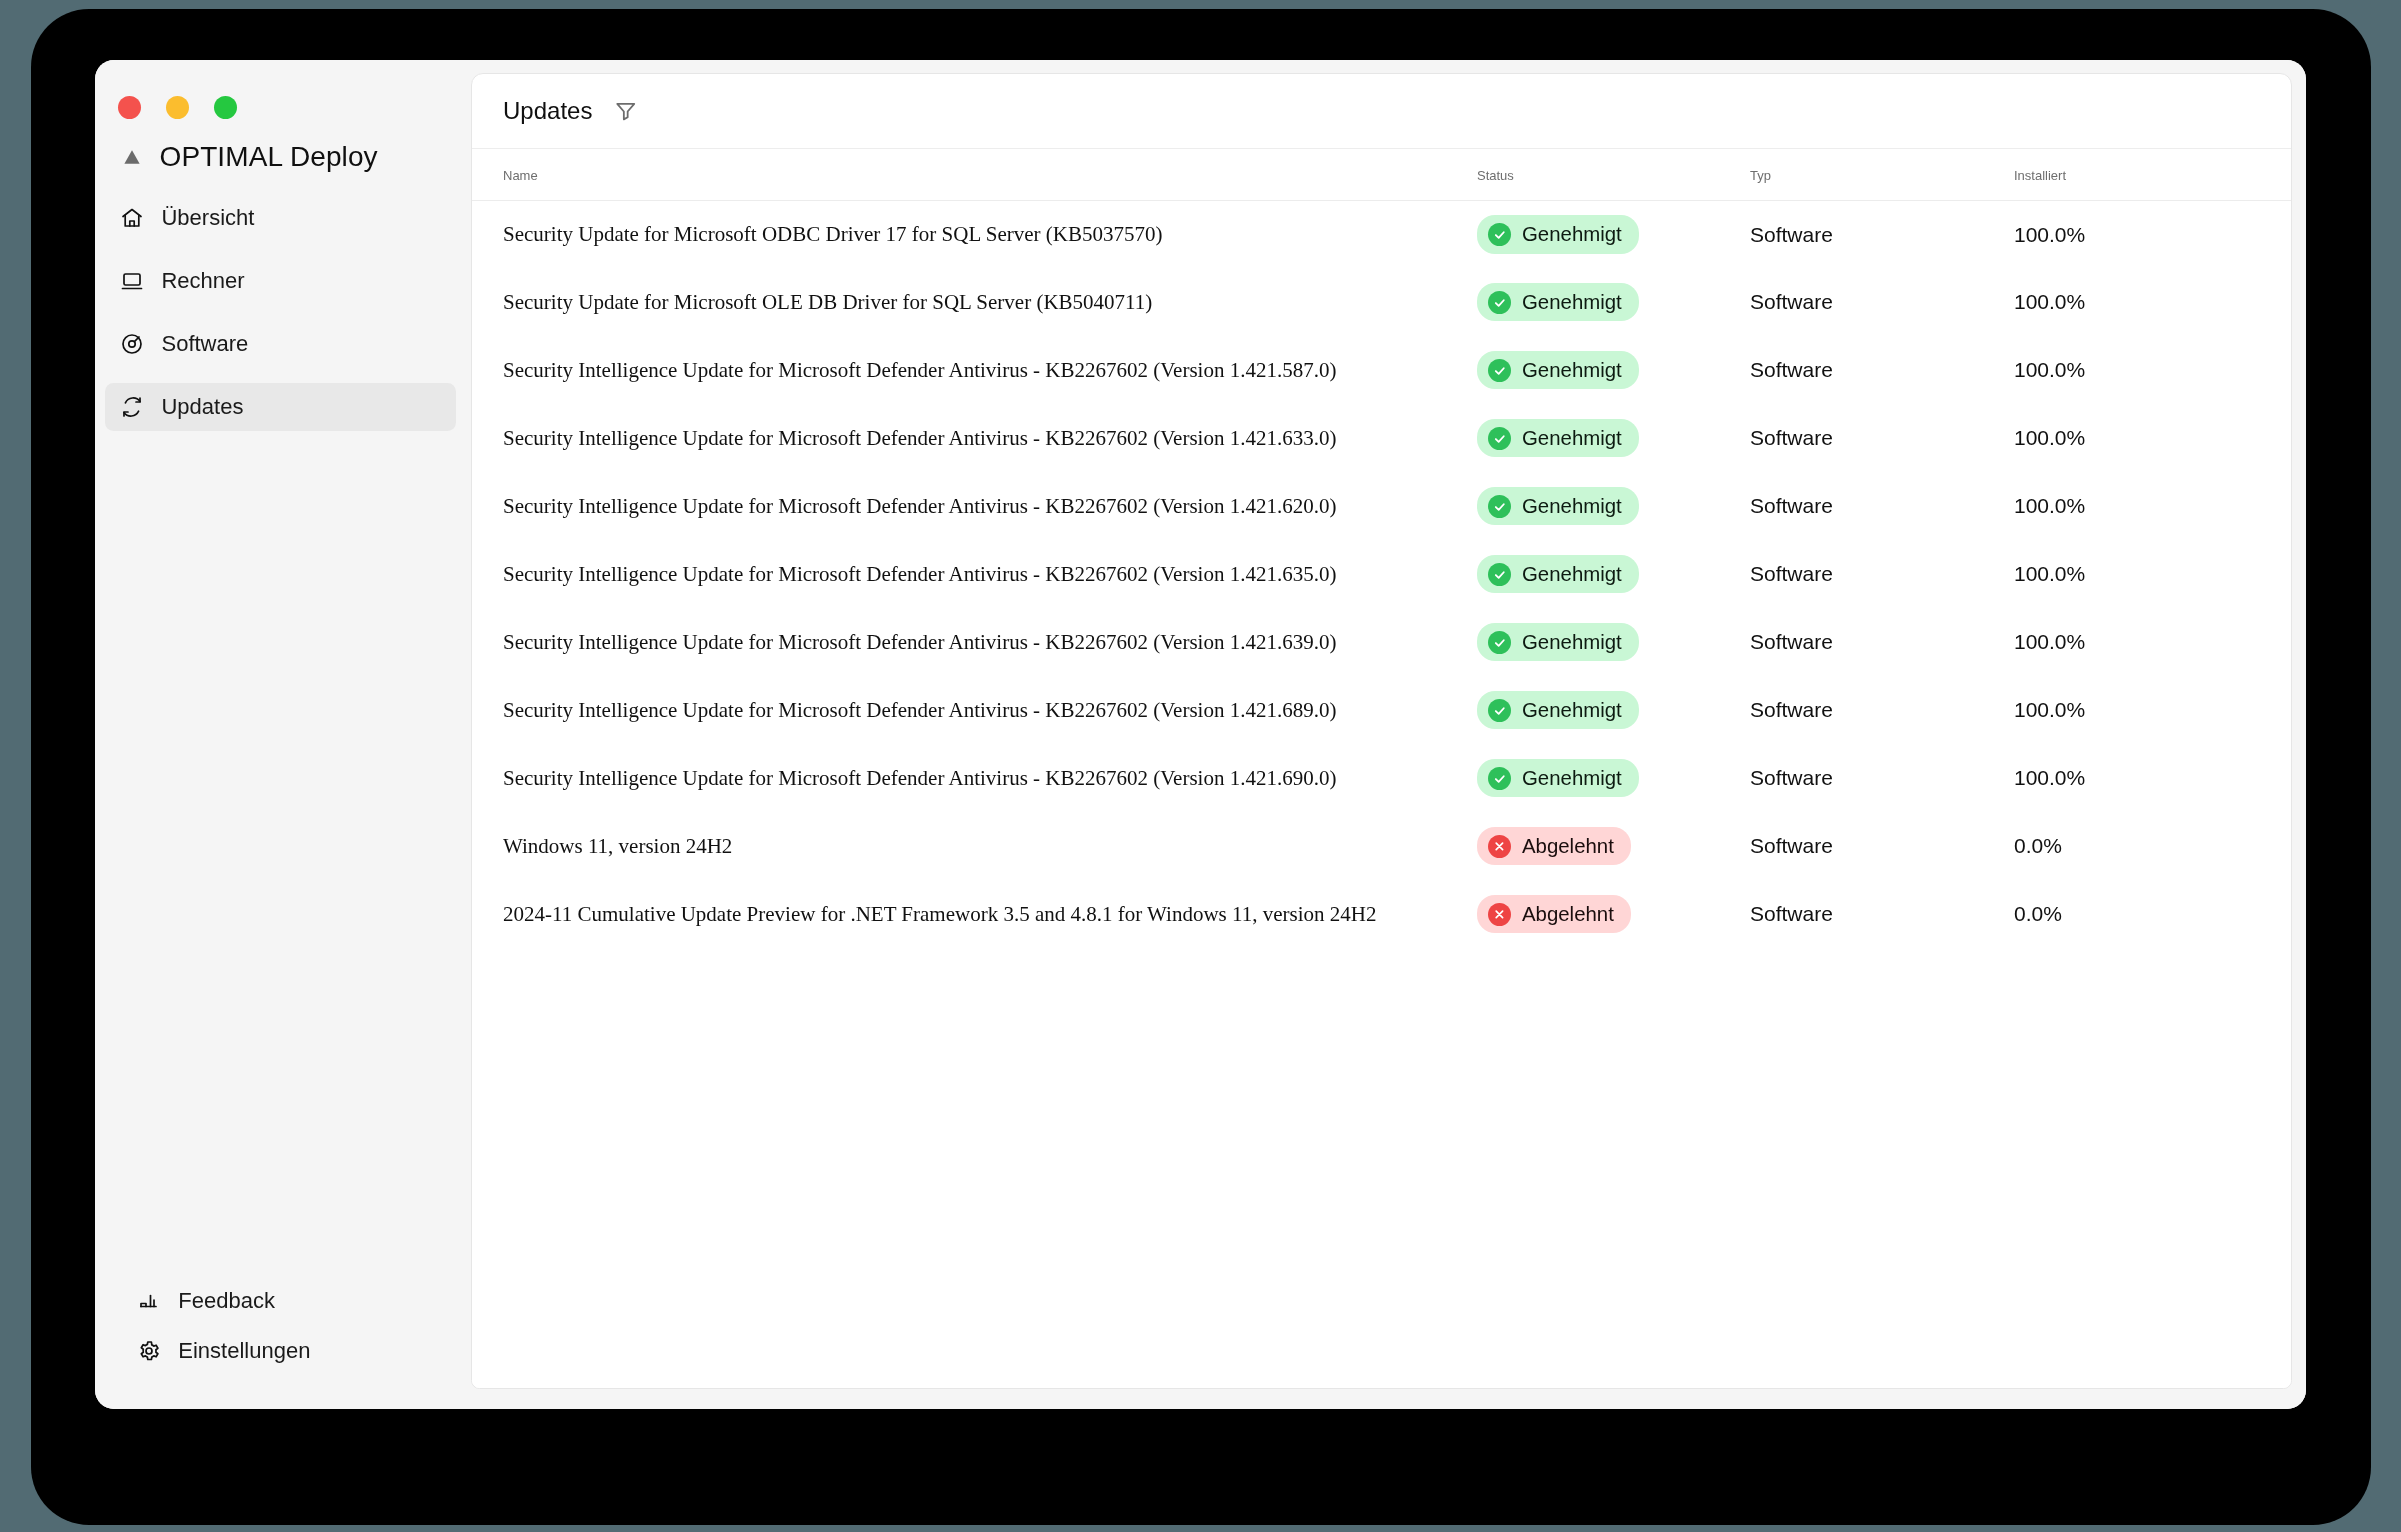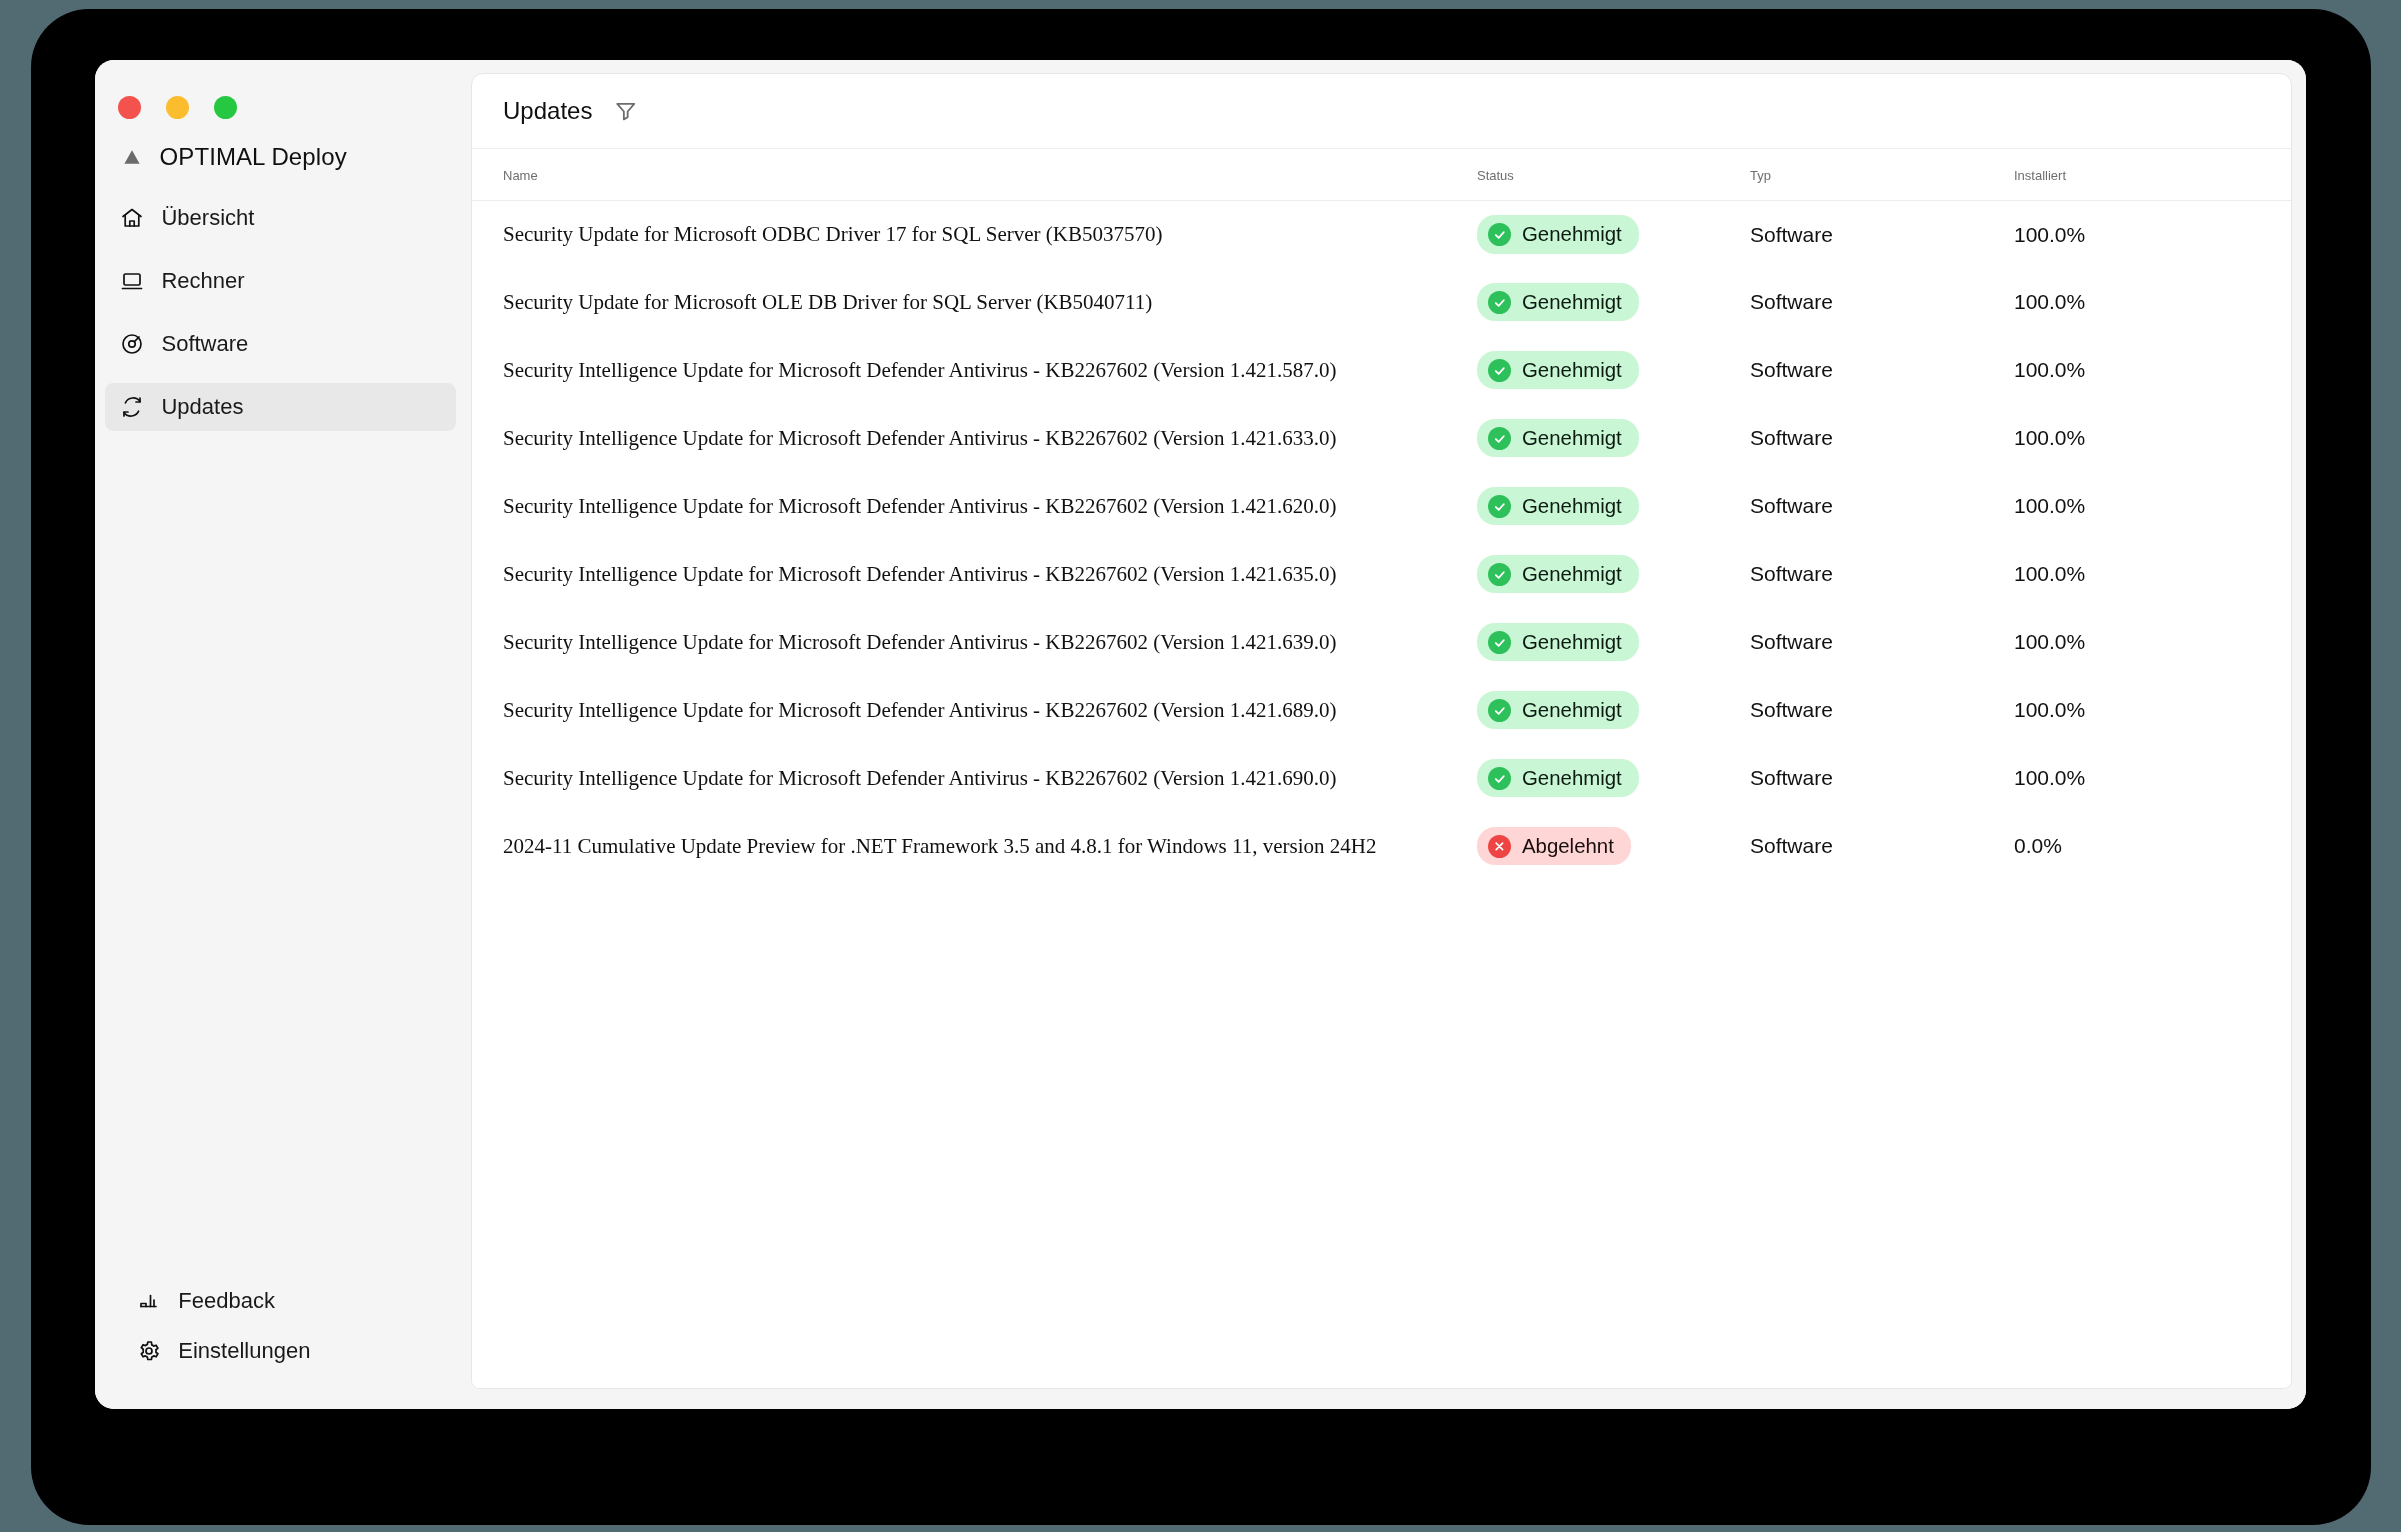--- a/index.html
+++ b/index.html
@@ -74,21 +74,21 @@
   }
   .brand-mark {
     width: 22px;
     height: 22px;
     display: flex;
     align-items: center;
     justify-content: center;
     flex: 0 0 22px;
   }
   .brand-name {
-    font-size: 24px;
+    font-size: 28px;
     color: #101010;
     letter-spacing: 0.1px;
     white-space: nowrap;
   }
 
   .nav {
     margin-top: 17px;
     display: flex;
     flex-direction: column;
     gap: 15px;
@@ -481,33 +481,48 @@
                       <path d="M5 12.5 10 17.5 19 7.5"></path>
                     </svg>
                   </span>
                   <span>Genehmigt</span>
                 </span></td>
               <td class="col-typ">Software</td>
               <td class="col-inst">100.0%</td>
             </tr>
             <tr>
               <td class="cell-name col-name">
-                <span class="name-text">2024-11 Cumulative Update Preview for .NET Framework 3.5 and 4.8.1 for Windows 11, version 24H2</span>
+                <span class="name-text">Windows 11, version 24H2</span>
               </td>
               <td class="col-status"><span class="badge rejected">
                   <span class="badge-dot">
                     <svg width="12.8" height="12.8" viewBox="0 0 24 24" fill="none" stroke="#ffffff" stroke-width="3.2" stroke-linecap="round" stroke-linejoin="round">
                       <path d="M6 6 18 18M18 6 6 18"></path>
                     </svg>
                   </span>
                   <span>Abgelehnt</span>
                 </span></td>
               <td class="col-typ">Software</td>
               <td class="col-inst">0.0%</td>
             </tr>
+            <tr>
+              <td class="cell-name col-name">
+                <span class="name-text">2024-11 Cumulative Update Preview for .NET Framework 3.5 and 4.8.1 for Windows 11, version 24H2</span>
+              </td>
+              <td class="col-status"><span class="badge rejected">
+                  <span class="badge-dot">
+                    <svg width="12.8" height="12.8" viewBox="0 0 24 24" fill="none" stroke="#ffffff" stroke-width="3.2" stroke-linecap="round" stroke-linejoin="round">
+                      <path d="M6 6 18 18M18 6 6 18"></path>
+                    </svg>
+                  </span>
+                  <span>Abgelehnt</span>
+                </span></td>
+              <td class="col-typ">Software</td>
+              <td class="col-inst">0.0%</td>
+            </tr>
           </tbody>
       </table>
 
       <div class="table-body-spacer"></div>
 
     </section>
   </main>
 
 </div>
 

